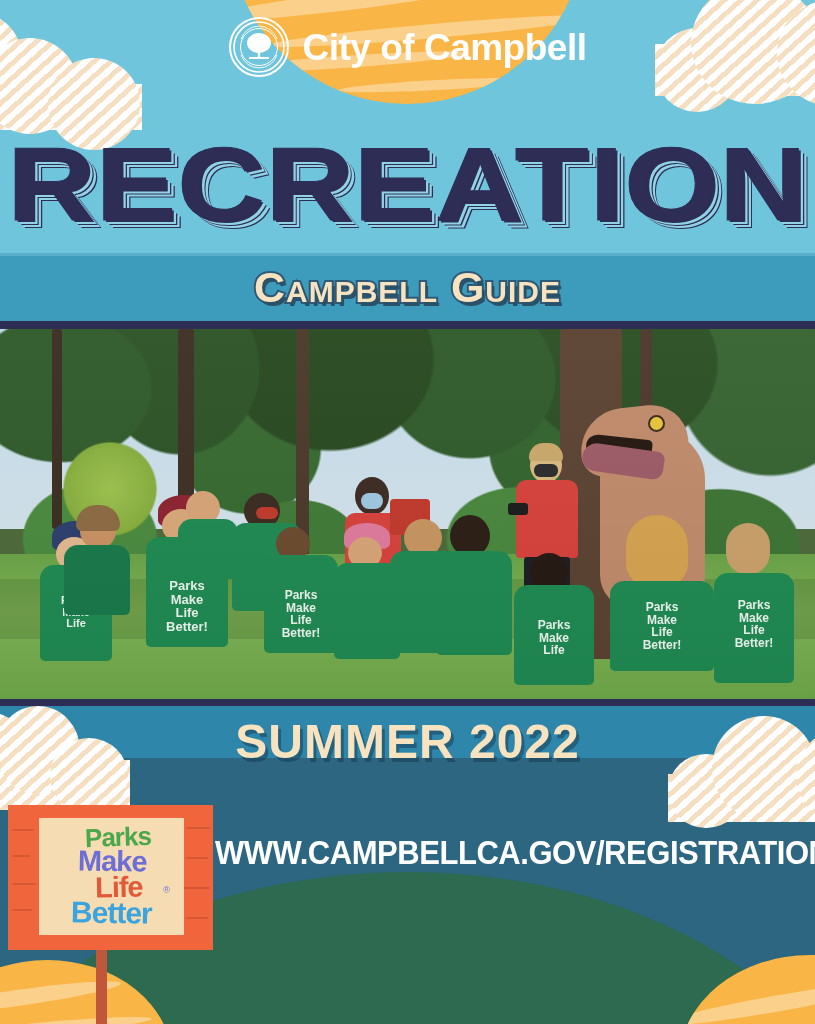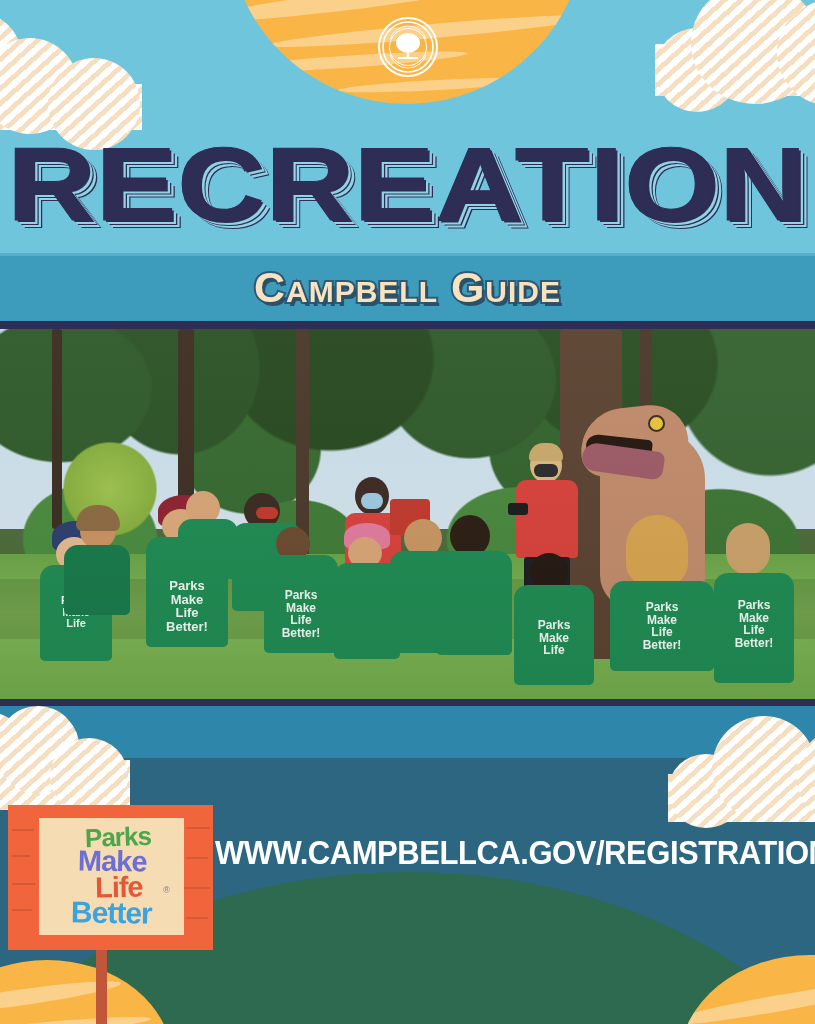--- a/index.html
+++ b/index.html
@@ -297,20 +297,21 @@
       <svg viewBox="0 0 56 56" width="56" height="56" aria-hidden="true">
         <circle cx="28" cy="28" r="25" fill="none" stroke="#ffffff" stroke-width="1.6"></circle>
         <circle cx="28" cy="28" r="18.5" fill="none" stroke="#ffffff" stroke-width="1"></circle>
         <ellipse cx="28" cy="24" rx="12" ry="10" fill="#ffffff"></ellipse>
         <rect x="26.8" y="24" width="2.4" height="14" fill="#ffffff"></rect>
         <rect x="18" y="38" width="20" height="2" fill="#ffffff"></rect>
         <path d="M10 20 A19 19 0 0 1 46 20" fill="none" stroke="#ffffff" stroke-width="0.9"></path>
         <path d="M10 36 A19 19 0 0 0 46 36" fill="none" stroke="#ffffff" stroke-width="0.9"></path>
       </svg>
     </div>
+    <div class="city-title">City of Campbell</div>
   </div>
 
   <div class="recreation">RECREATION</div>
 
   <div class="activity-guide">Campbell Guide</div>
 
   <div class="navy-rule-top"></div>
 
   <div class="photo-wrap">
     <div class="ph sky-ph"></div>
@@ -438,20 +439,21 @@
       <span class="puff p2"></span>
       <span class="puff p3"></span>
   </div>
   <div class="cloud" id="cloud-br">
     <span class="base"></span>
       <span class="puff p1"></span>
       <span class="puff p2"></span>
       <span class="puff p3"></span>
   </div>
 
+  <div class="summer">SUMMER 2022</div>
 
   <div class="hill"></div>
   <div class="sun-bl">
     <span class="st a"></span>
       <span class="st b"></span>
   </div>
   <div class="sun-br">
     <span class="st a"></span>
       <span class="st b"></span>
   </div>

